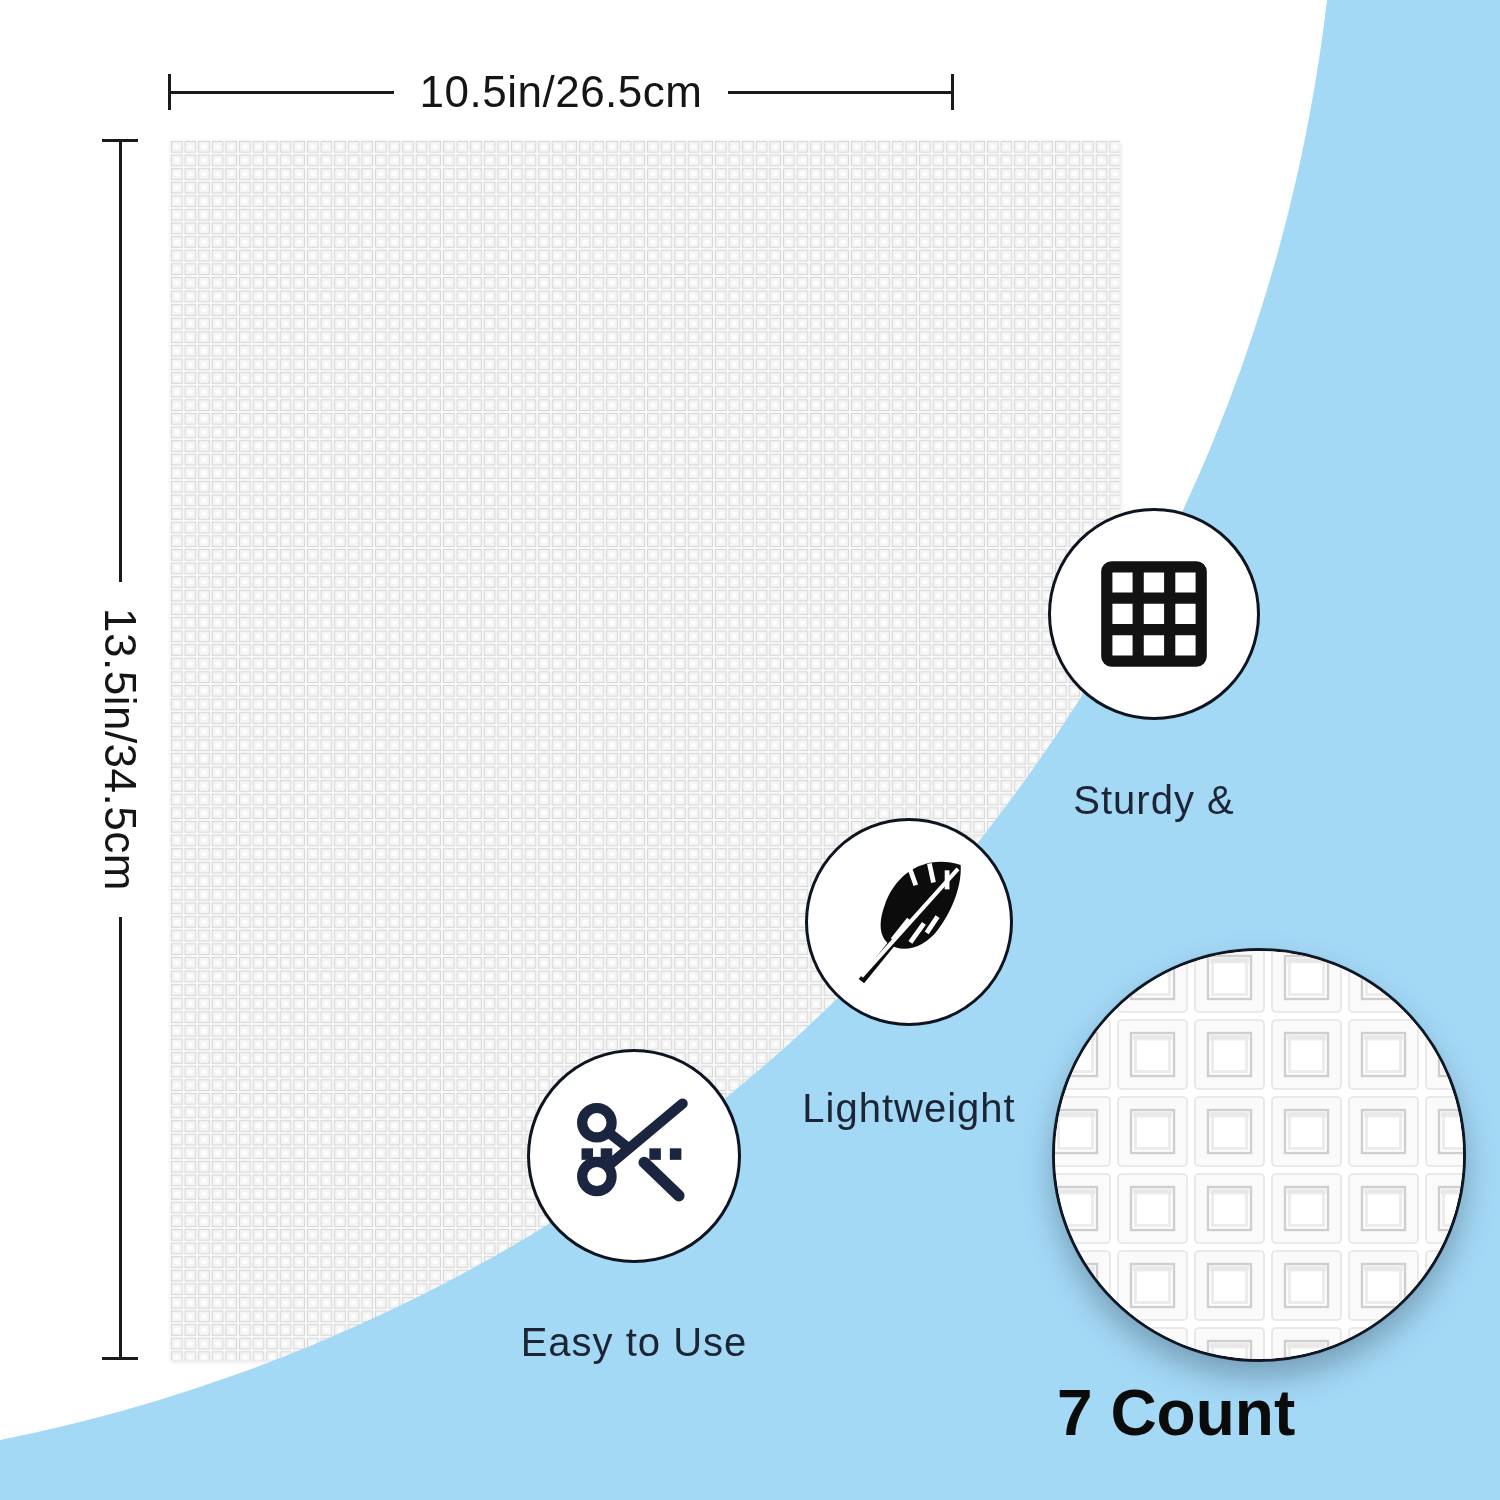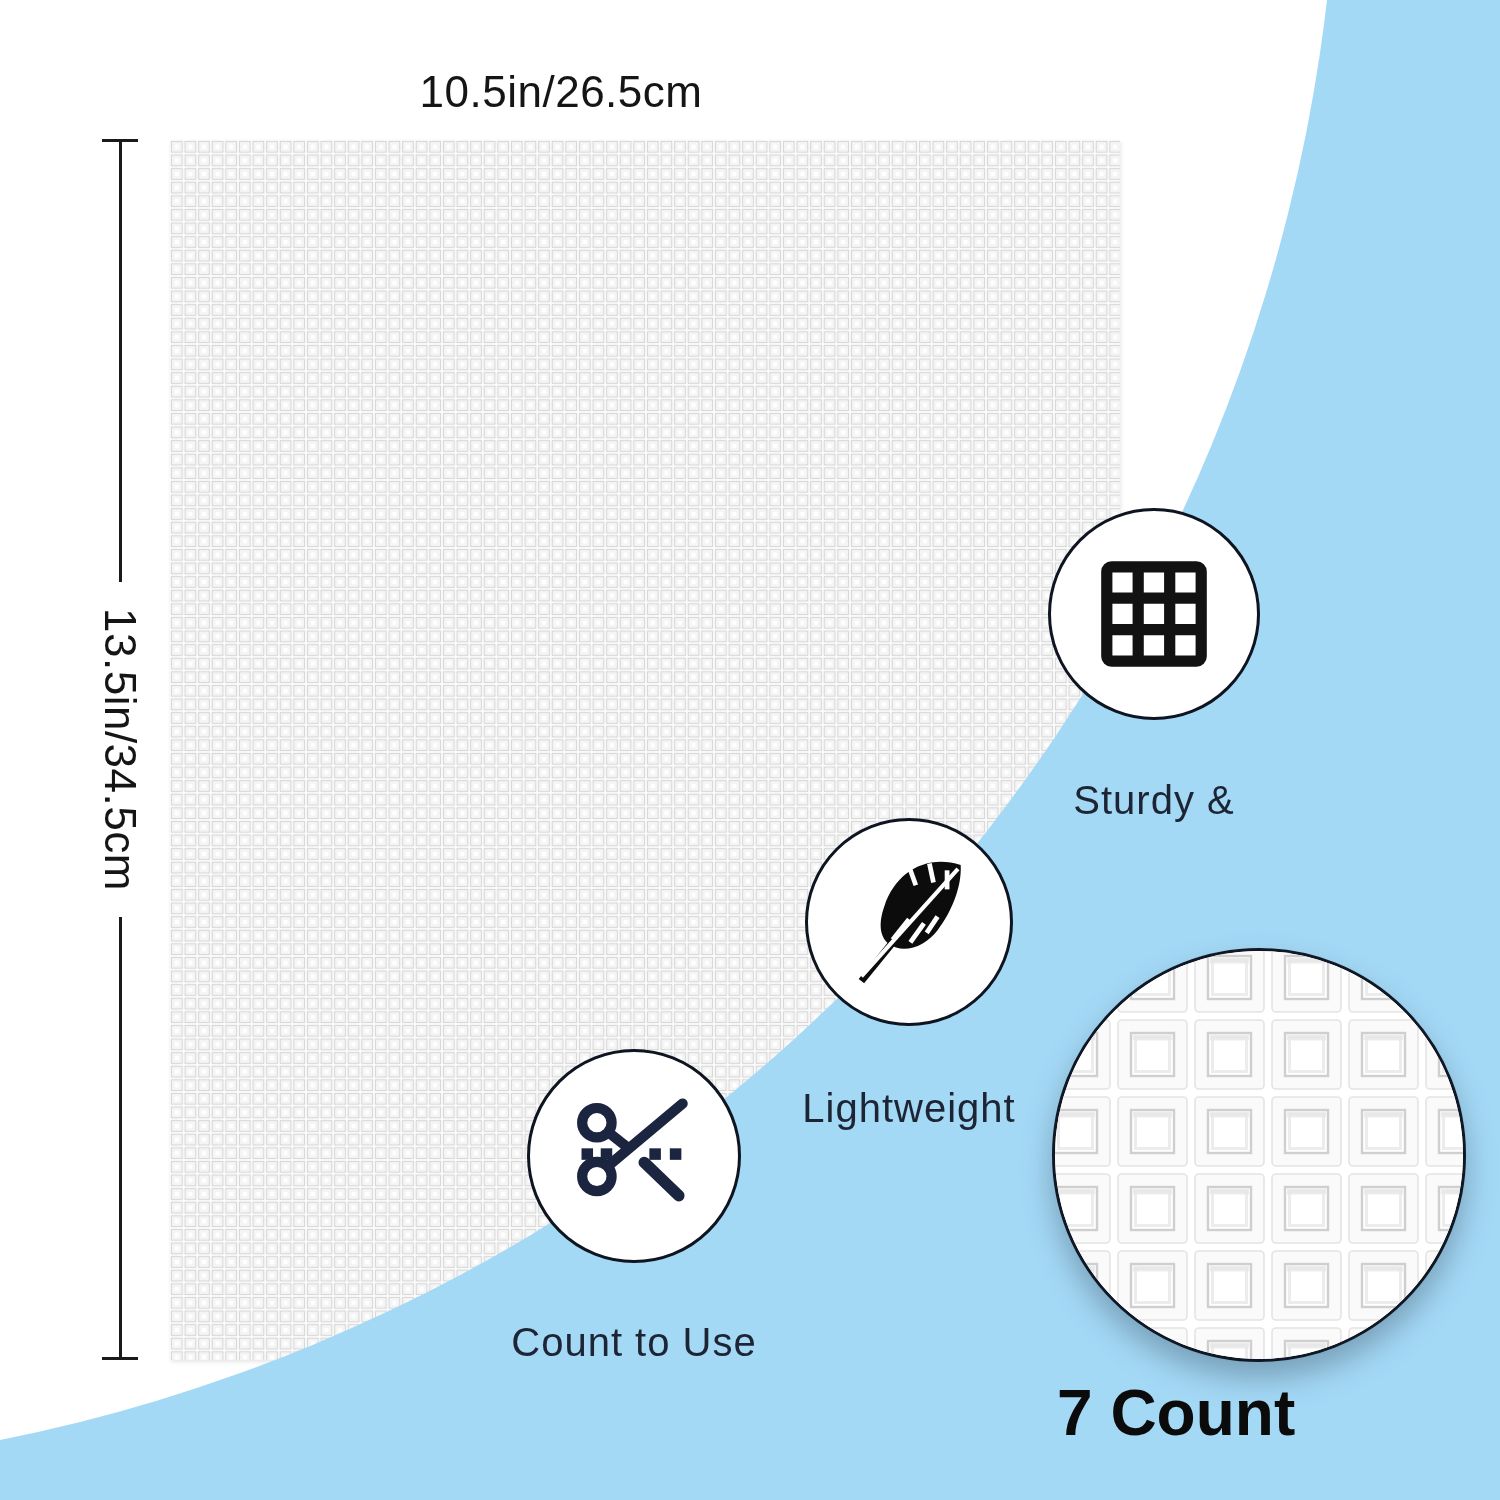--- a/index.html
+++ b/index.html
@@ -16,21 +16,21 @@
     background:#ffffff;
     box-shadow:1px 2px 4px rgba(0,0,0,0.10);
   }
 
   
   .blue-overlay{left:0;top:0;width:1500px;height:1500px;pointer-events:none;}
 
   
   .h-measure{
     left:168px;top:70px;width:786px;height:44px;
-    display:flex;align-items:center;flex-direction:column;
+    display:flex;align-items:center;
   }
   .h-measure .cap{width:3px;height:36px;background:#1a1a1a;}
   .h-measure .line{flex:1;height:3px;background:#1a1a1a;}
   .h-measure .mtext{
     padding:0 26px;font-size:44px;color:#151515;letter-spacing:0.5px;
     white-space:nowrap;line-height:44px;
   }
   .v-measure{
     left:98px;top:139px;width:44px;height:1221px;
     display:flex;flex-direction:column;align-items:center;
@@ -154,21 +154,21 @@
         <line x1="58" y1="55" x2="85" y2="81" stroke-width="9" stroke-linecap="round"></line>
       </g>
       <g fill="#1b2540">
         <rect x="9" y="44" width="9" height="9"></rect>
         <rect x="24" y="44" width="9" height="9"></rect>
         <rect x="62" y="44" width="9" height="9"></rect>
         <rect x="78" y="44" width="9" height="9"></rect>
       </g>
     </svg>
   </div>
-  <div class="abs caption cap-easy">Count to Use</div>
+  <div class="abs caption cap-easy">Easy to Use</div>
 
   <div class="abs detail-circle">
     <svg width="410" height="410">
       <defs>
         <pattern id="meshBig" width="77" height="77" patternUnits="userSpaceOnUse" patternTransform="translate(-18,-12)">
           <rect width="77" height="77" fill="#ffffff"></rect>
           <rect x="4" y="4" width="69" height="69" rx="4" fill="#fafafa" stroke="#e4e4e4" stroke-width="1.6"></rect>
           <rect x="17" y="17" width="43" height="43" fill="#ffffff" stroke="#cfcfcf" stroke-width="2.4"></rect>
           <rect x="21.5" y="21.5" width="34" height="34" fill="none" stroke="#ececec" stroke-width="3"></rect>
           <rect x="19" y="18.5" width="39" height="6" fill="#e7e7e7" opacity="0.8"></rect>

